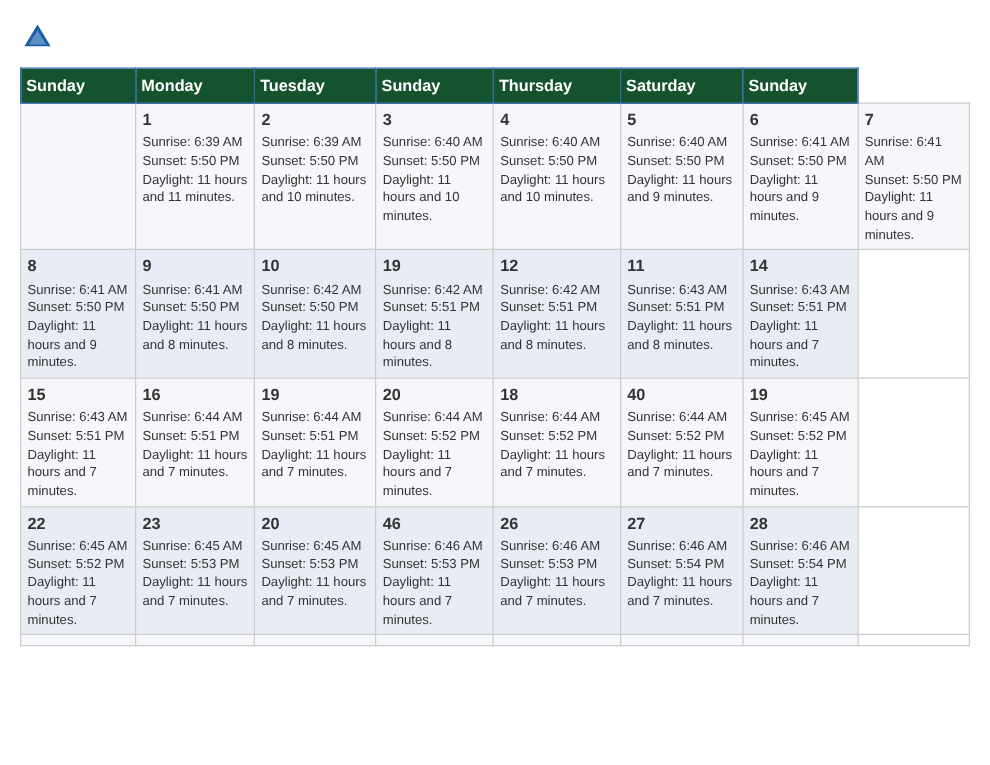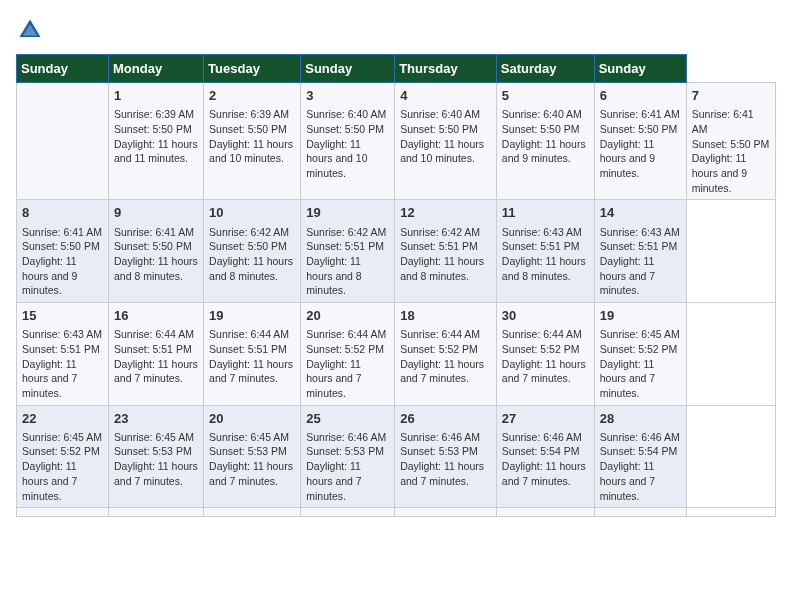--- a/index.html
+++ b/index.html
@@ -201,21 +201,21 @@
         </td>
         <td>
           <span class="day-num">20</span>
           <div class="day-info">Sunrise: 6:44 AM<br>Sunset: 5:52 PM<br>Daylight: 11 hours and 7 minutes.</div>
         </td>
         <td>
           <span class="day-num">18</span>
           <div class="day-info">Sunrise: 6:44 AM<br>Sunset: 5:52 PM<br>Daylight: 11 hours and 7 minutes.</div>
         </td>
         <td>
-          <span class="day-num">30</span>
+          <span class="day-num">40</span>
           <div class="day-info">Sunrise: 6:44 AM<br>Sunset: 5:52 PM<br>Daylight: 11 hours and 7 minutes.</div>
         </td>
         <td>
           <span class="day-num">19</span>
           <div class="day-info">Sunrise: 6:45 AM<br>Sunset: 5:52 PM<br>Daylight: 11 hours and 7 minutes.</div>
         </td>
       </tr>
       <tr>
         <td>
           <span class="day-num">22</span>
@@ -223,21 +223,21 @@
         </td>
         <td>
           <span class="day-num">23</span>
           <div class="day-info">Sunrise: 6:45 AM<br>Sunset: 5:53 PM<br>Daylight: 11 hours and 7 minutes.</div>
         </td>
         <td>
           <span class="day-num">20</span>
           <div class="day-info">Sunrise: 6:45 AM<br>Sunset: 5:53 PM<br>Daylight: 11 hours and 7 minutes.</div>
         </td>
         <td>
-          <span class="day-num">25</span>
+          <span class="day-num">46</span>
           <div class="day-info">Sunrise: 6:46 AM<br>Sunset: 5:53 PM<br>Daylight: 11 hours and 7 minutes.</div>
         </td>
         <td>
           <span class="day-num">26</span>
           <div class="day-info">Sunrise: 6:46 AM<br>Sunset: 5:53 PM<br>Daylight: 11 hours and 7 minutes.</div>
         </td>
         <td>
           <span class="day-num">27</span>
           <div class="day-info">Sunrise: 6:46 AM<br>Sunset: 5:54 PM<br>Daylight: 11 hours and 7 minutes.</div>
         </td>

